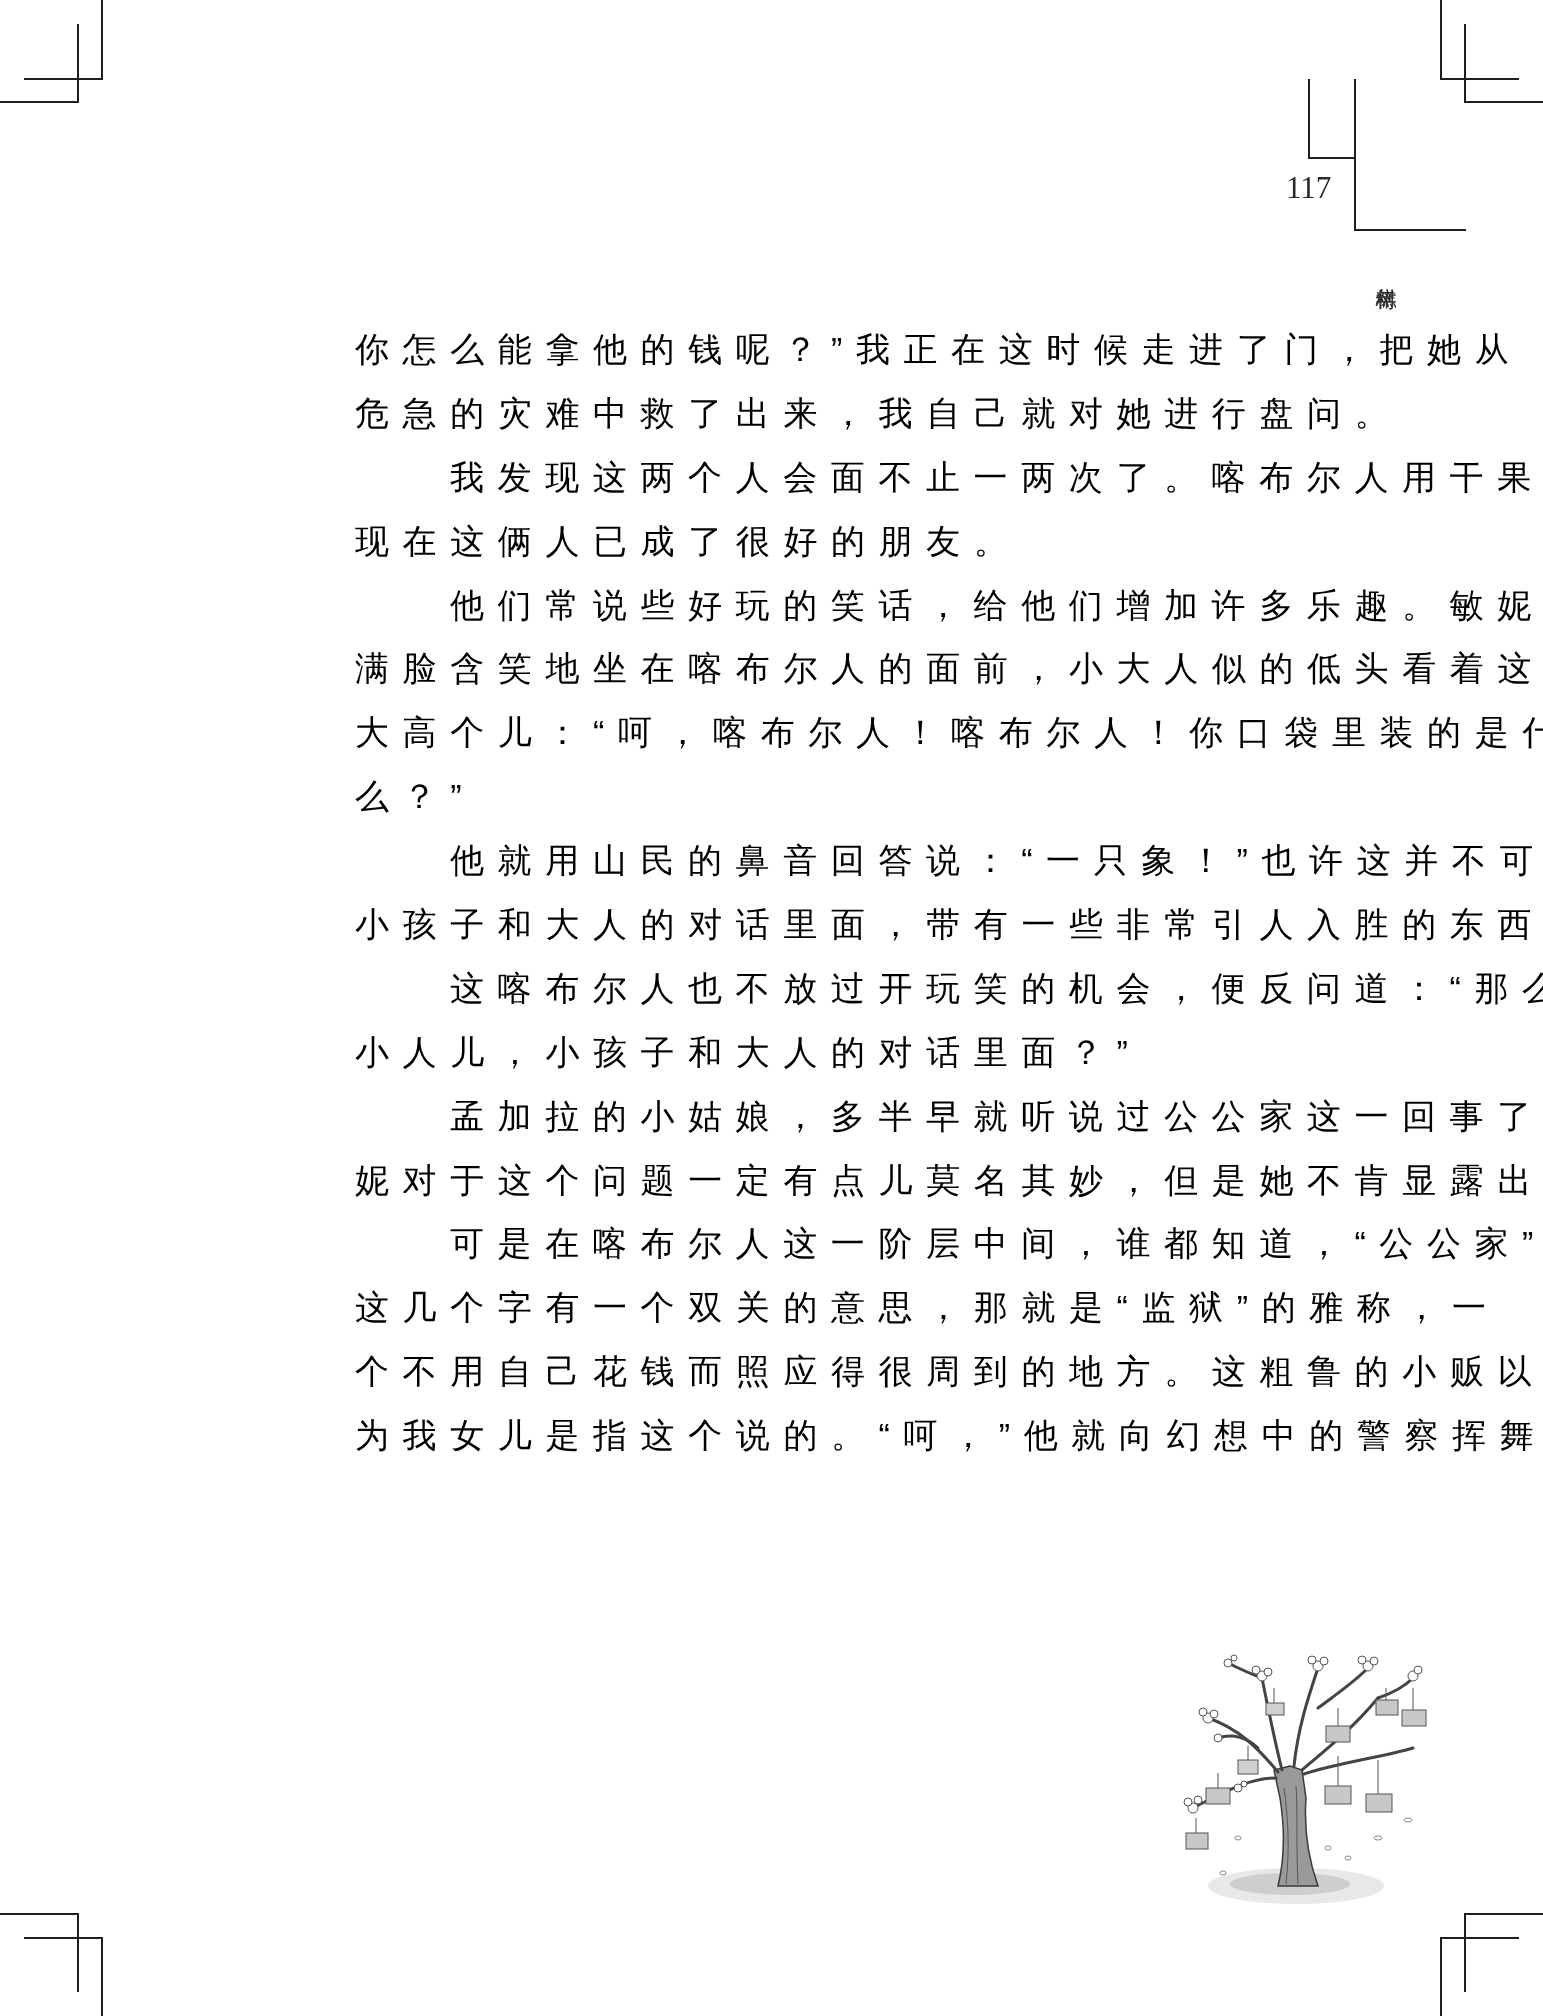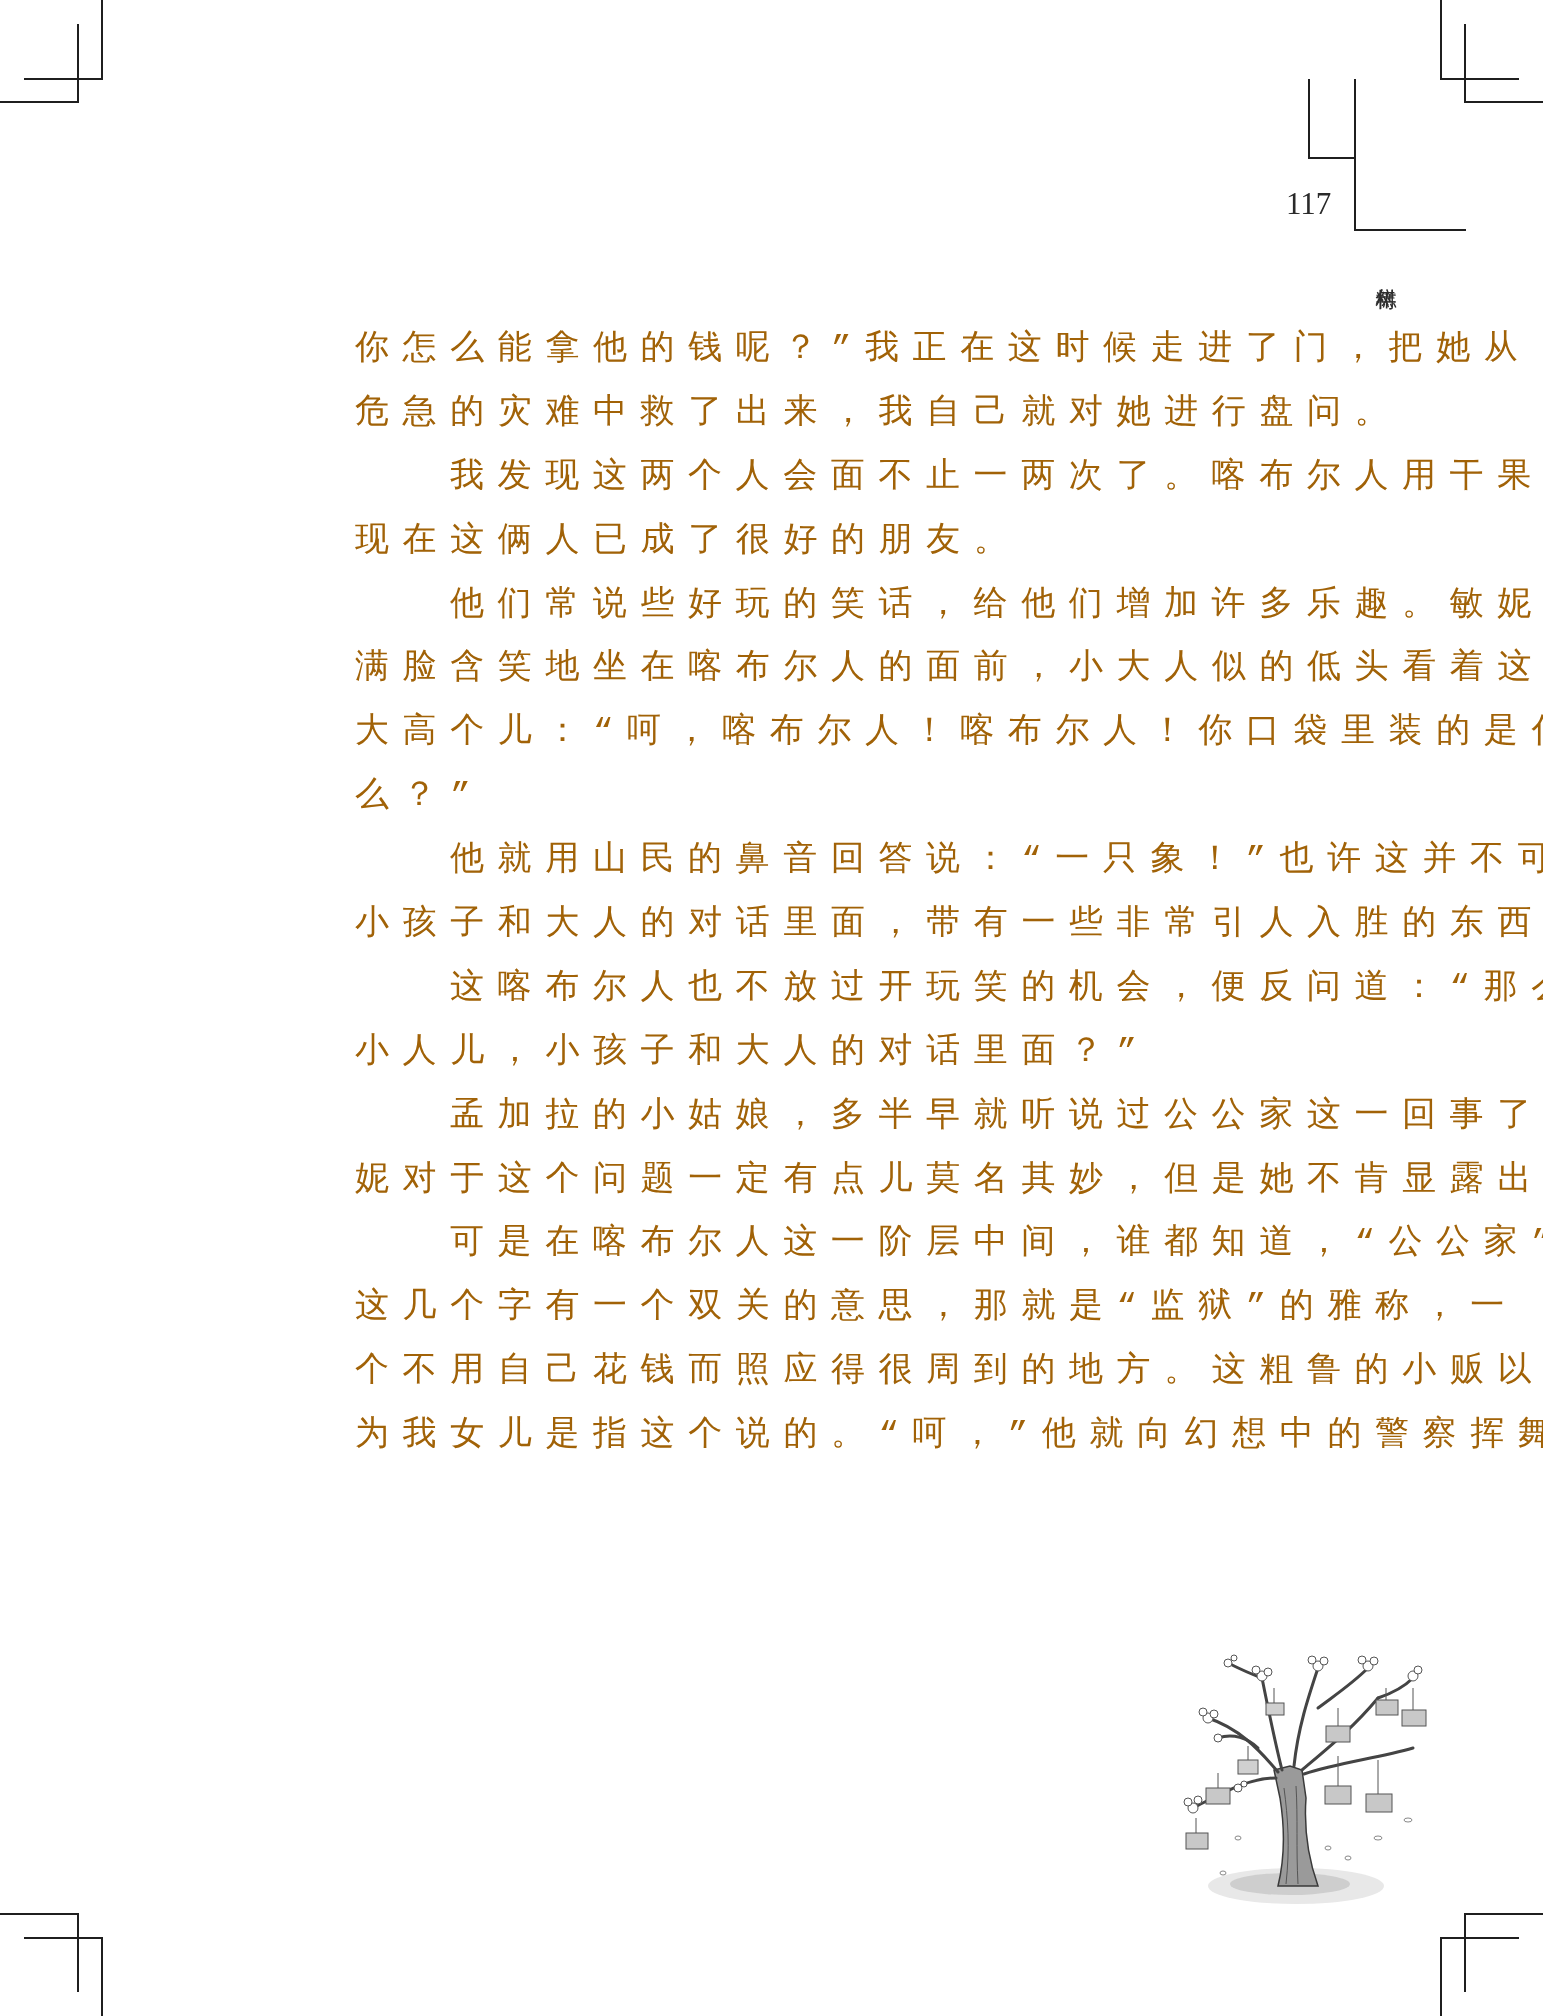--- a/index.html
+++ b/index.html
@@ -2,33 +2,33 @@
 <html><head>
 <meta charset="utf-8">
 <style>
   html, body { margin: 0; padding: 0; background: #ffffff; }
   body { width: 1543px; height: 2016px; position: relative; overflow: hidden; }
   .page { position: absolute; left: 0; top: 0; width: 1543px; height: 2016px; background: #fff; }
   .mark { position: absolute; background: #1f1f1f; }
   .h { height: 2px; }
   .v { width: 2px; }
   .page-number {
-    position: absolute; left: 1286px; top: 186px;
+    position: absolute; left: 1286px; top: 170px;
     font-family: "Liberation Serif", "DejaVu Serif", serif;
     font-size: 31px; color: #2a2a2a; letter-spacing: 0px; text-align: right;
   }
   .running-title {
     position: absolute; left: 1374px; top: 272px; width: 24px;
     font-family: "DejaVu Sans", sans-serif; font-size: 21px; line-height: 24px;
     color: #2e2e2e; writing-mode: vertical-rl; text-orientation: upright;
   }
   .body-text {
     position: absolute; left: 355px; top: 326px; width: 880px;
-    font-family: Liberation Mono, monospace;
-    color: #a16207; font-size: 34px; letter-spacing: 13.6px;
+    font-family: Liberation Sans, sans-serif;
+    color: #000000; font-size: 34px; letter-spacing: 13.6px;
   }
   .line { height: 63.9px; line-height: 46px; white-space: nowrap; }
   .indent { padding-left: 95px; }
   .illustration { position: absolute; left: 1178px; top: 1648px; width: 270px; height: 270px; }
 </style>
 </head>
 <body>
 
 <div class="page">
 

